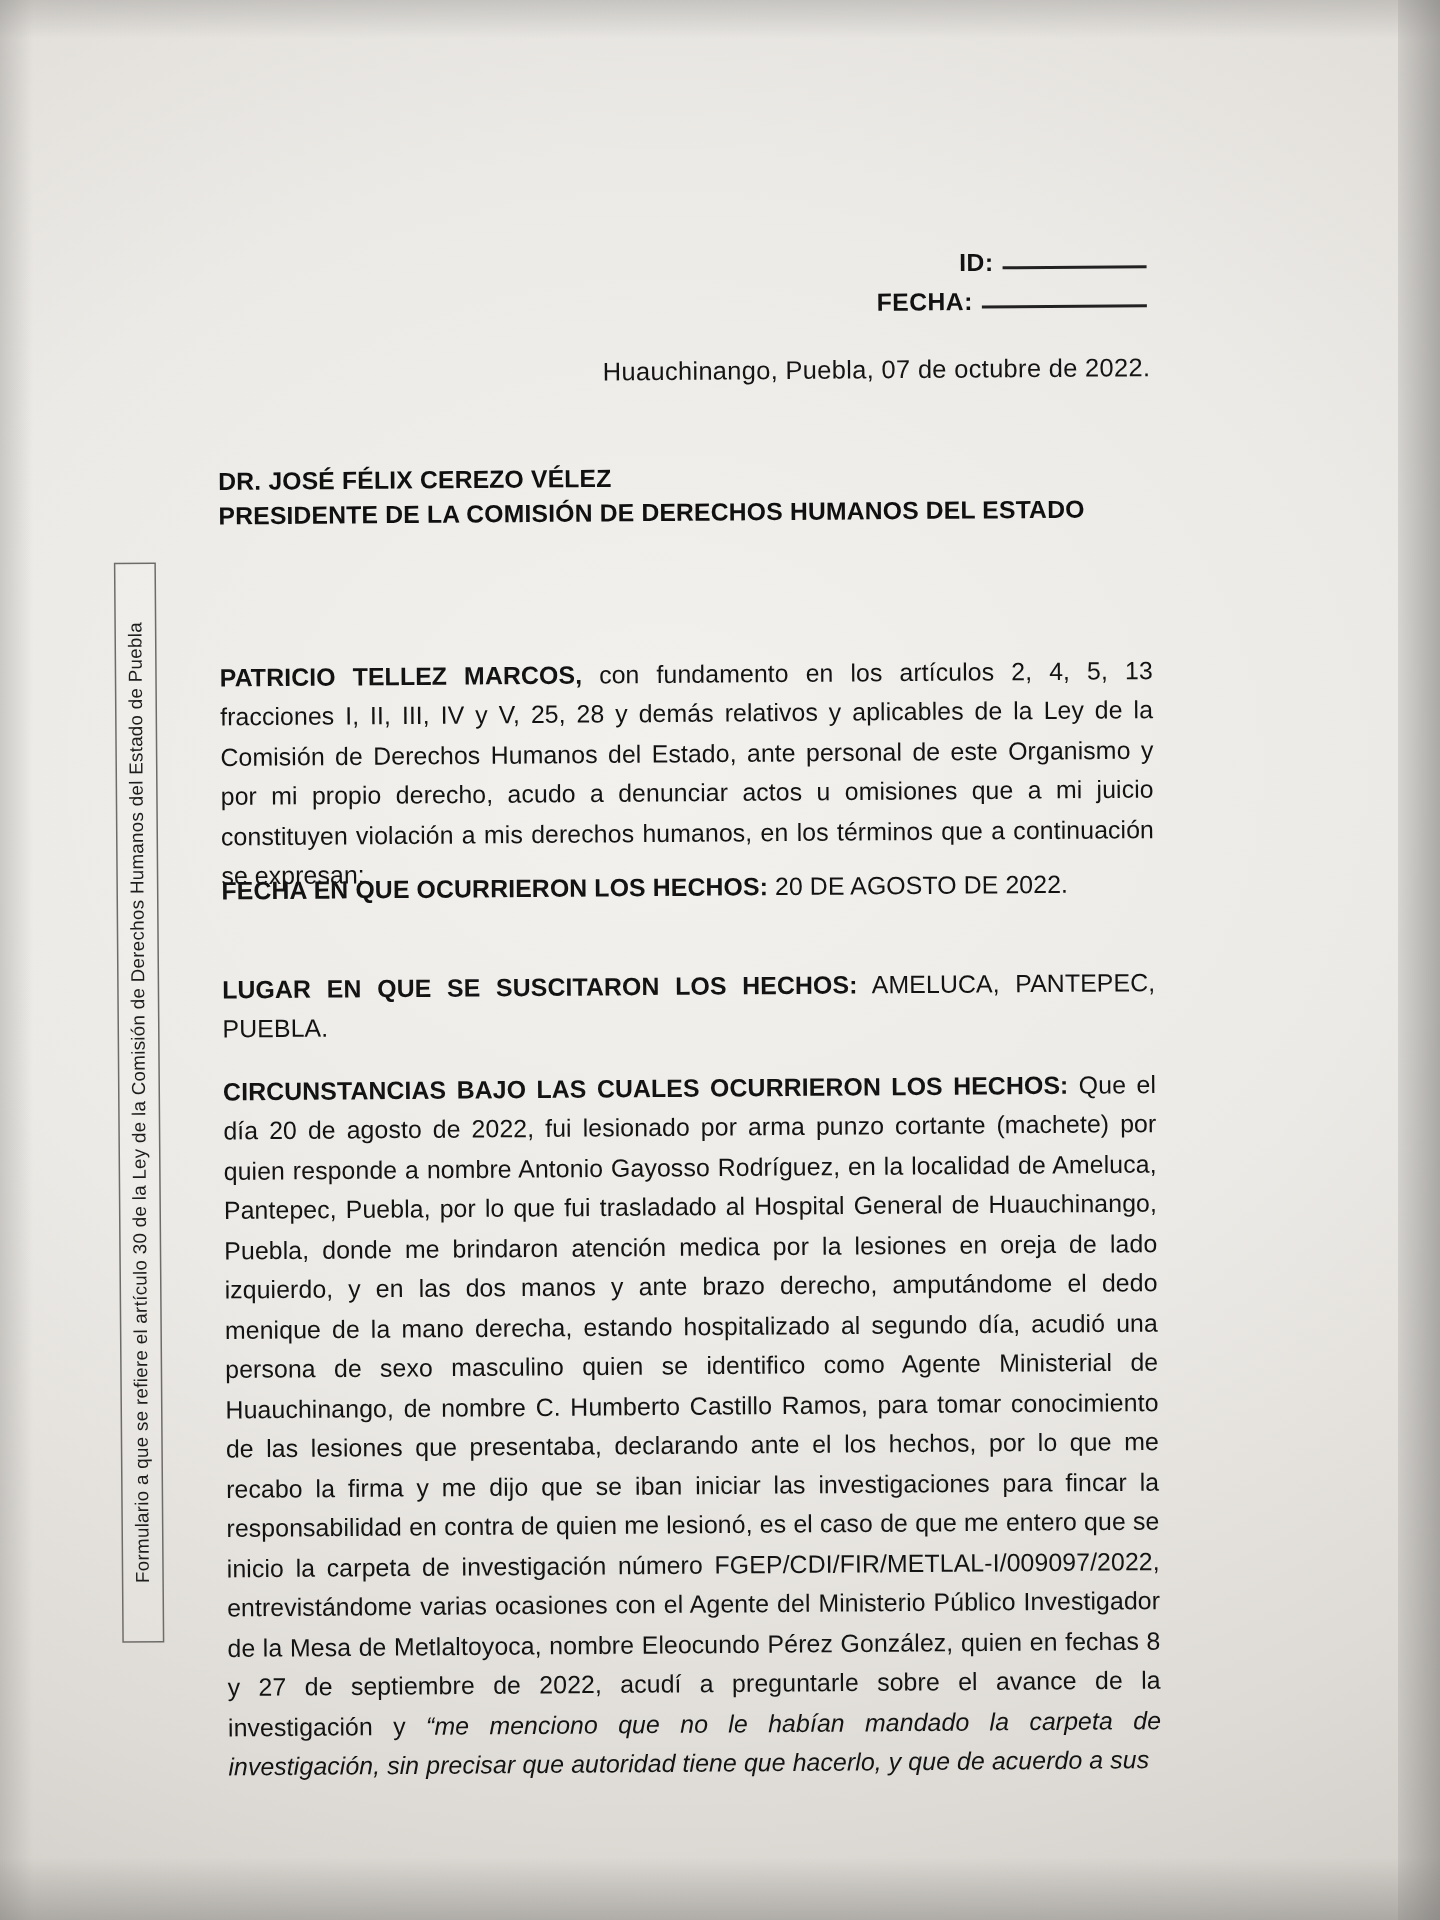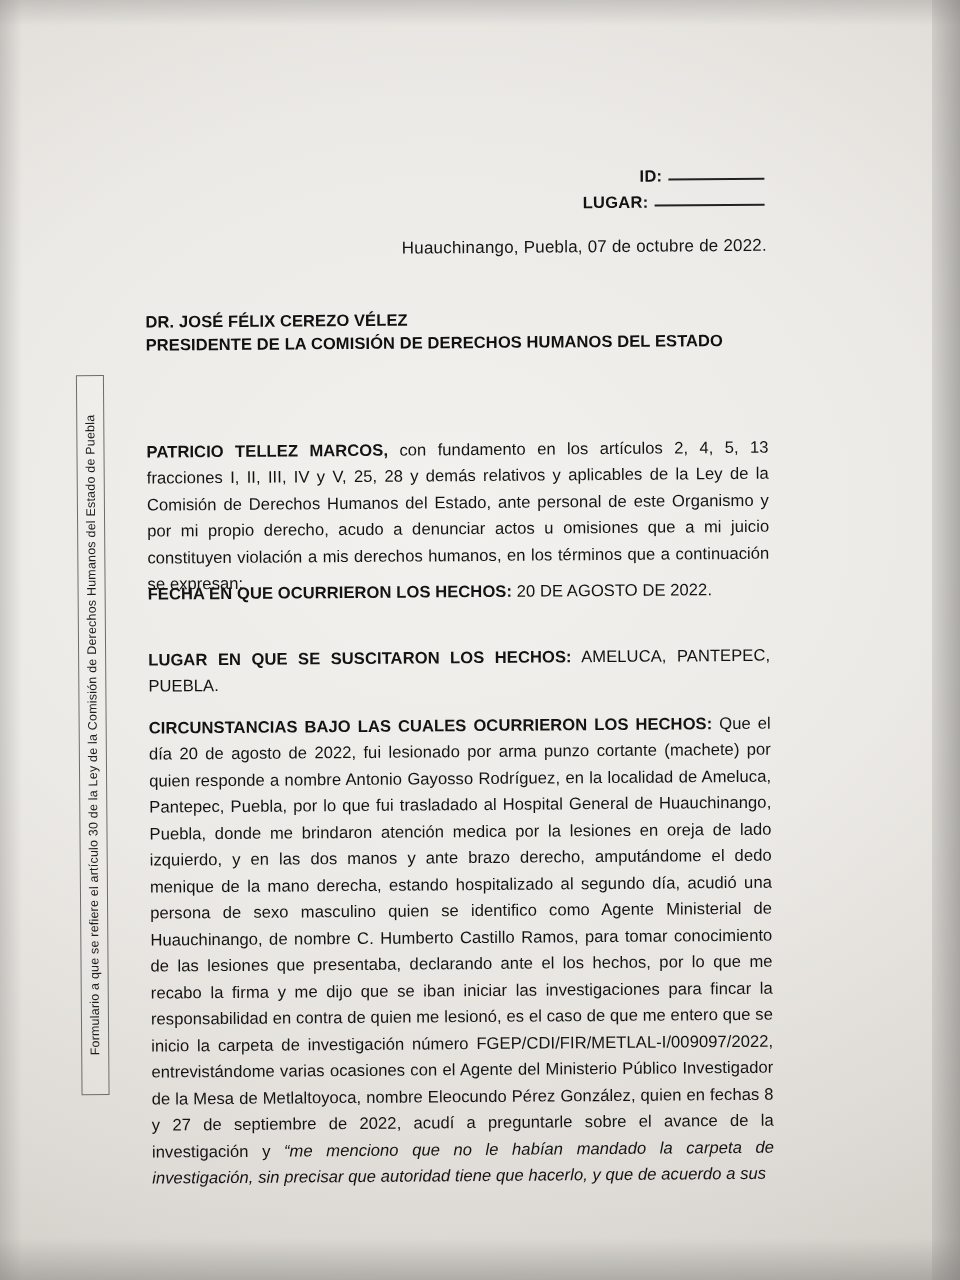--- a/index.html
+++ b/index.html
@@ -182,21 +182,21 @@
   <div class="skew">
     <div class="side-legend">
       <div class="side-legend-text">Formulario a que se refiere el artículo 30 de la Ley de la Comisión de Derechos Humanos del Estado de Puebla</div>
     </div>
 
     <div class="idblock">
       <div class="row">
         <span>ID:</span><span class="blank"></span>
       </div>
       <div class="row">
-        <span>LUGAR:</span><span class="blank wide"></span>
+        <span>FECHA:</span><span class="blank wide"></span>
       </div>
     </div>
 
     <div class="place-date">Huauchinango, Puebla, 07 de octubre de 2022.</div>
 
     <div class="addressee">
       <div>DR. JOSÉ FÉLIX CEREZO VÉLEZ</div>
       <div>PRESIDENTE DE LA COMISIÓN DE DERECHOS HUMANOS DEL ESTADO</div>
     </div>
 

